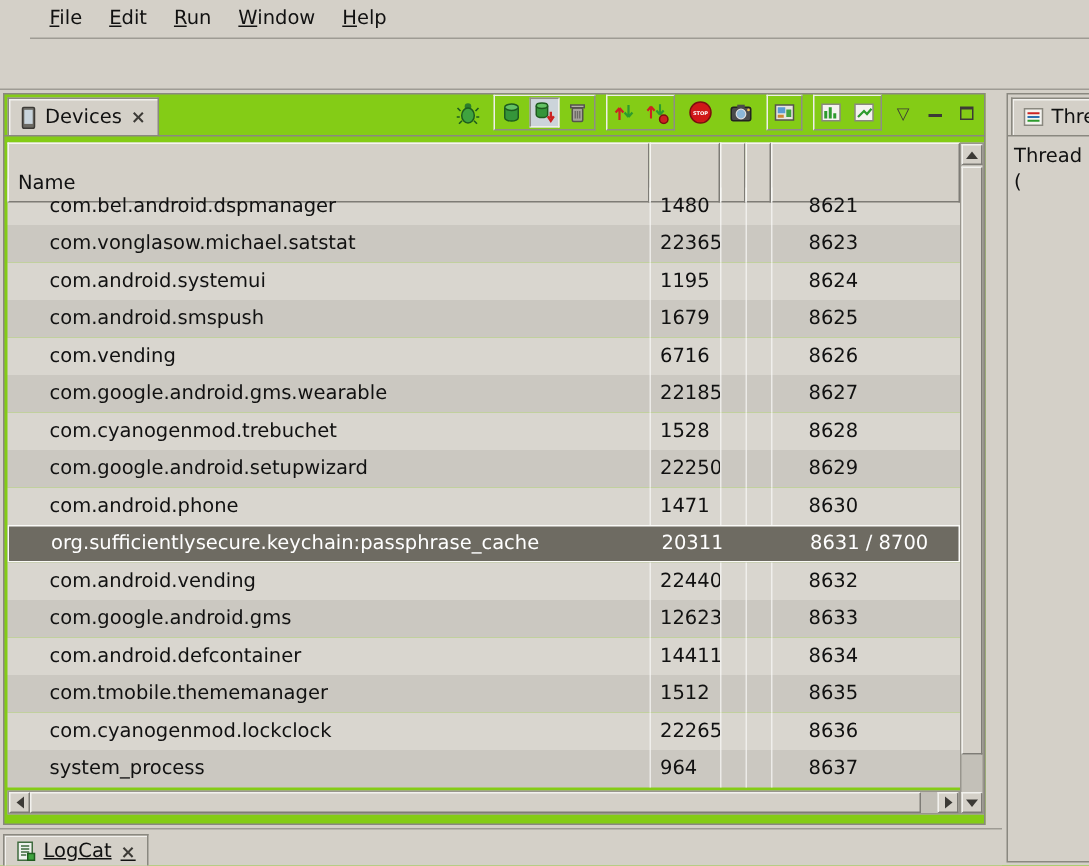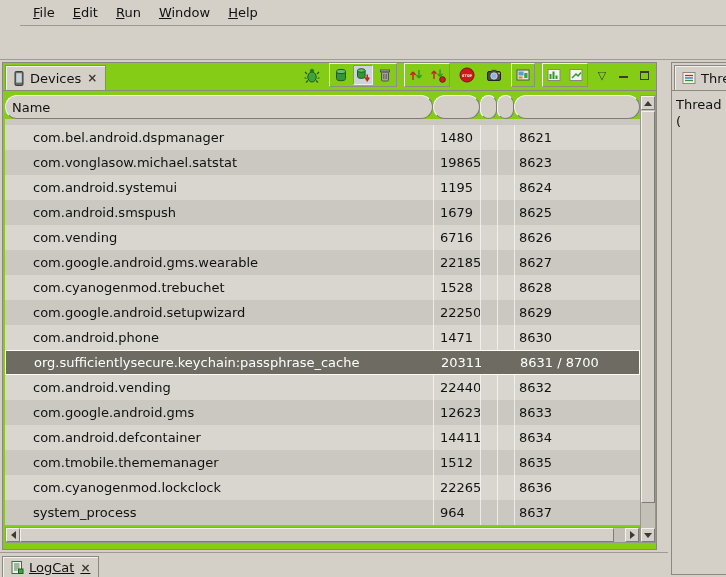--- a/index.html
+++ b/index.html
@@ -44,33 +44,33 @@
   .glyph-btn { min-width:14px; height:16px; display:flex; align-items:center; justify-content:center;
     font-size:11px; color:#3c3a36; }
   .min-bar { width:9px; height:6px; border-bottom:2px solid #3c3a36; }
   .max-box { width:9px; height:9px; border:1px solid #3c3a36; border-top-width:2px; }
 
   
   .table-wrap { position:absolute; left:2px; top:32px; width:635px; }
   .thead { display:flex; height:24px; }
   .th { background:#d4d0c8; border-top:1px solid #f6f5f2; border-left:1px solid #f6f5f2;
     border-right:1px solid #7e7c76; border-bottom:1px solid #7e7c76;
-    padding:4px 6px; overflow:hidden; white-space:nowrap;border-radius:12px; }
+    padding:19px 6px; overflow:hidden; white-space:nowrap; }
   .tbody { width:635px; }
   .sliver { height:6px; background:#cbc8c1; }
   .row { display:flex; height:25px; align-items:stretch; }
   .row.even { background:#d9d6cf; }
   .row.odd  { background:#cbc8c1; }
   .row.selected { background:#6e6b62; color:#fff; border:1px solid #fbfbf8; }
   .cell { display:flex; align-items:center; overflow:hidden; white-space:nowrap; height:100%; }
   .c-name { width:428px; padding-left:28px; }
   .c-pid  { width:47px;  padding-left:6px; border-left:1px solid rgba(250,250,248,.7); }
   .c-s1   { width:17px;  border-left:1px solid rgba(250,250,248,.7); }
   .c-s2   { width:17px;  border-left:1px solid rgba(250,250,248,.7); }
-  .c-port { width:124px; padding-left:4px; border-left:1px solid rgba(250,250,248,.7); }
+  .c-port { width:124px; padding-left:24px; border-left:1px solid rgba(250,250,248,.7); }
   .row.selected .cell { border-left-color:transparent; }
   .h-name { width:428px; } .h-pid { width:47px; } .h-s1 { width:17px; } .h-s2 { width:17px; } .h-port { width:126px; }
 
   
   .vscroll { position:absolute; left:637px; top:32px; width:16px; height:448px;
     background:#c3c0b8; border:1px solid #98958d; }
   .hscroll { position:absolute; left:2px; top:464px; width:635px; height:16px;
     background:#c3c0b8; border:1px solid #98958d; display:flex; align-items:center; }
   .sb-btn { width:14px; height:14px; background:#d4d0c8; flex:0 0 auto;
     border:1px solid; border-color:#f2f1ee #7e7c76 #7e7c76 #f2f1ee;
@@ -230,21 +230,21 @@
       <div class="sliver"></div>
     <div class="row even">
       <div class="cell c-name">com.bel.android.dspmanager</div>
       <div class="cell c-pid">1480</div>
       <div class="cell c-s1"></div>
       <div class="cell c-s2"></div>
       <div class="cell c-port">8621</div>
     </div>
         <div class="row odd">
       <div class="cell c-name">com.vonglasow.michael.satstat</div>
-      <div class="cell c-pid">19865</div>
+      <div class="cell c-pid">22365</div>
       <div class="cell c-s1"></div>
       <div class="cell c-s2"></div>
       <div class="cell c-port">8623</div>
     </div>
         <div class="row even">
       <div class="cell c-name">com.android.systemui</div>
       <div class="cell c-pid">1195</div>
       <div class="cell c-s1"></div>
       <div class="cell c-s2"></div>
       <div class="cell c-port">8624</div>

